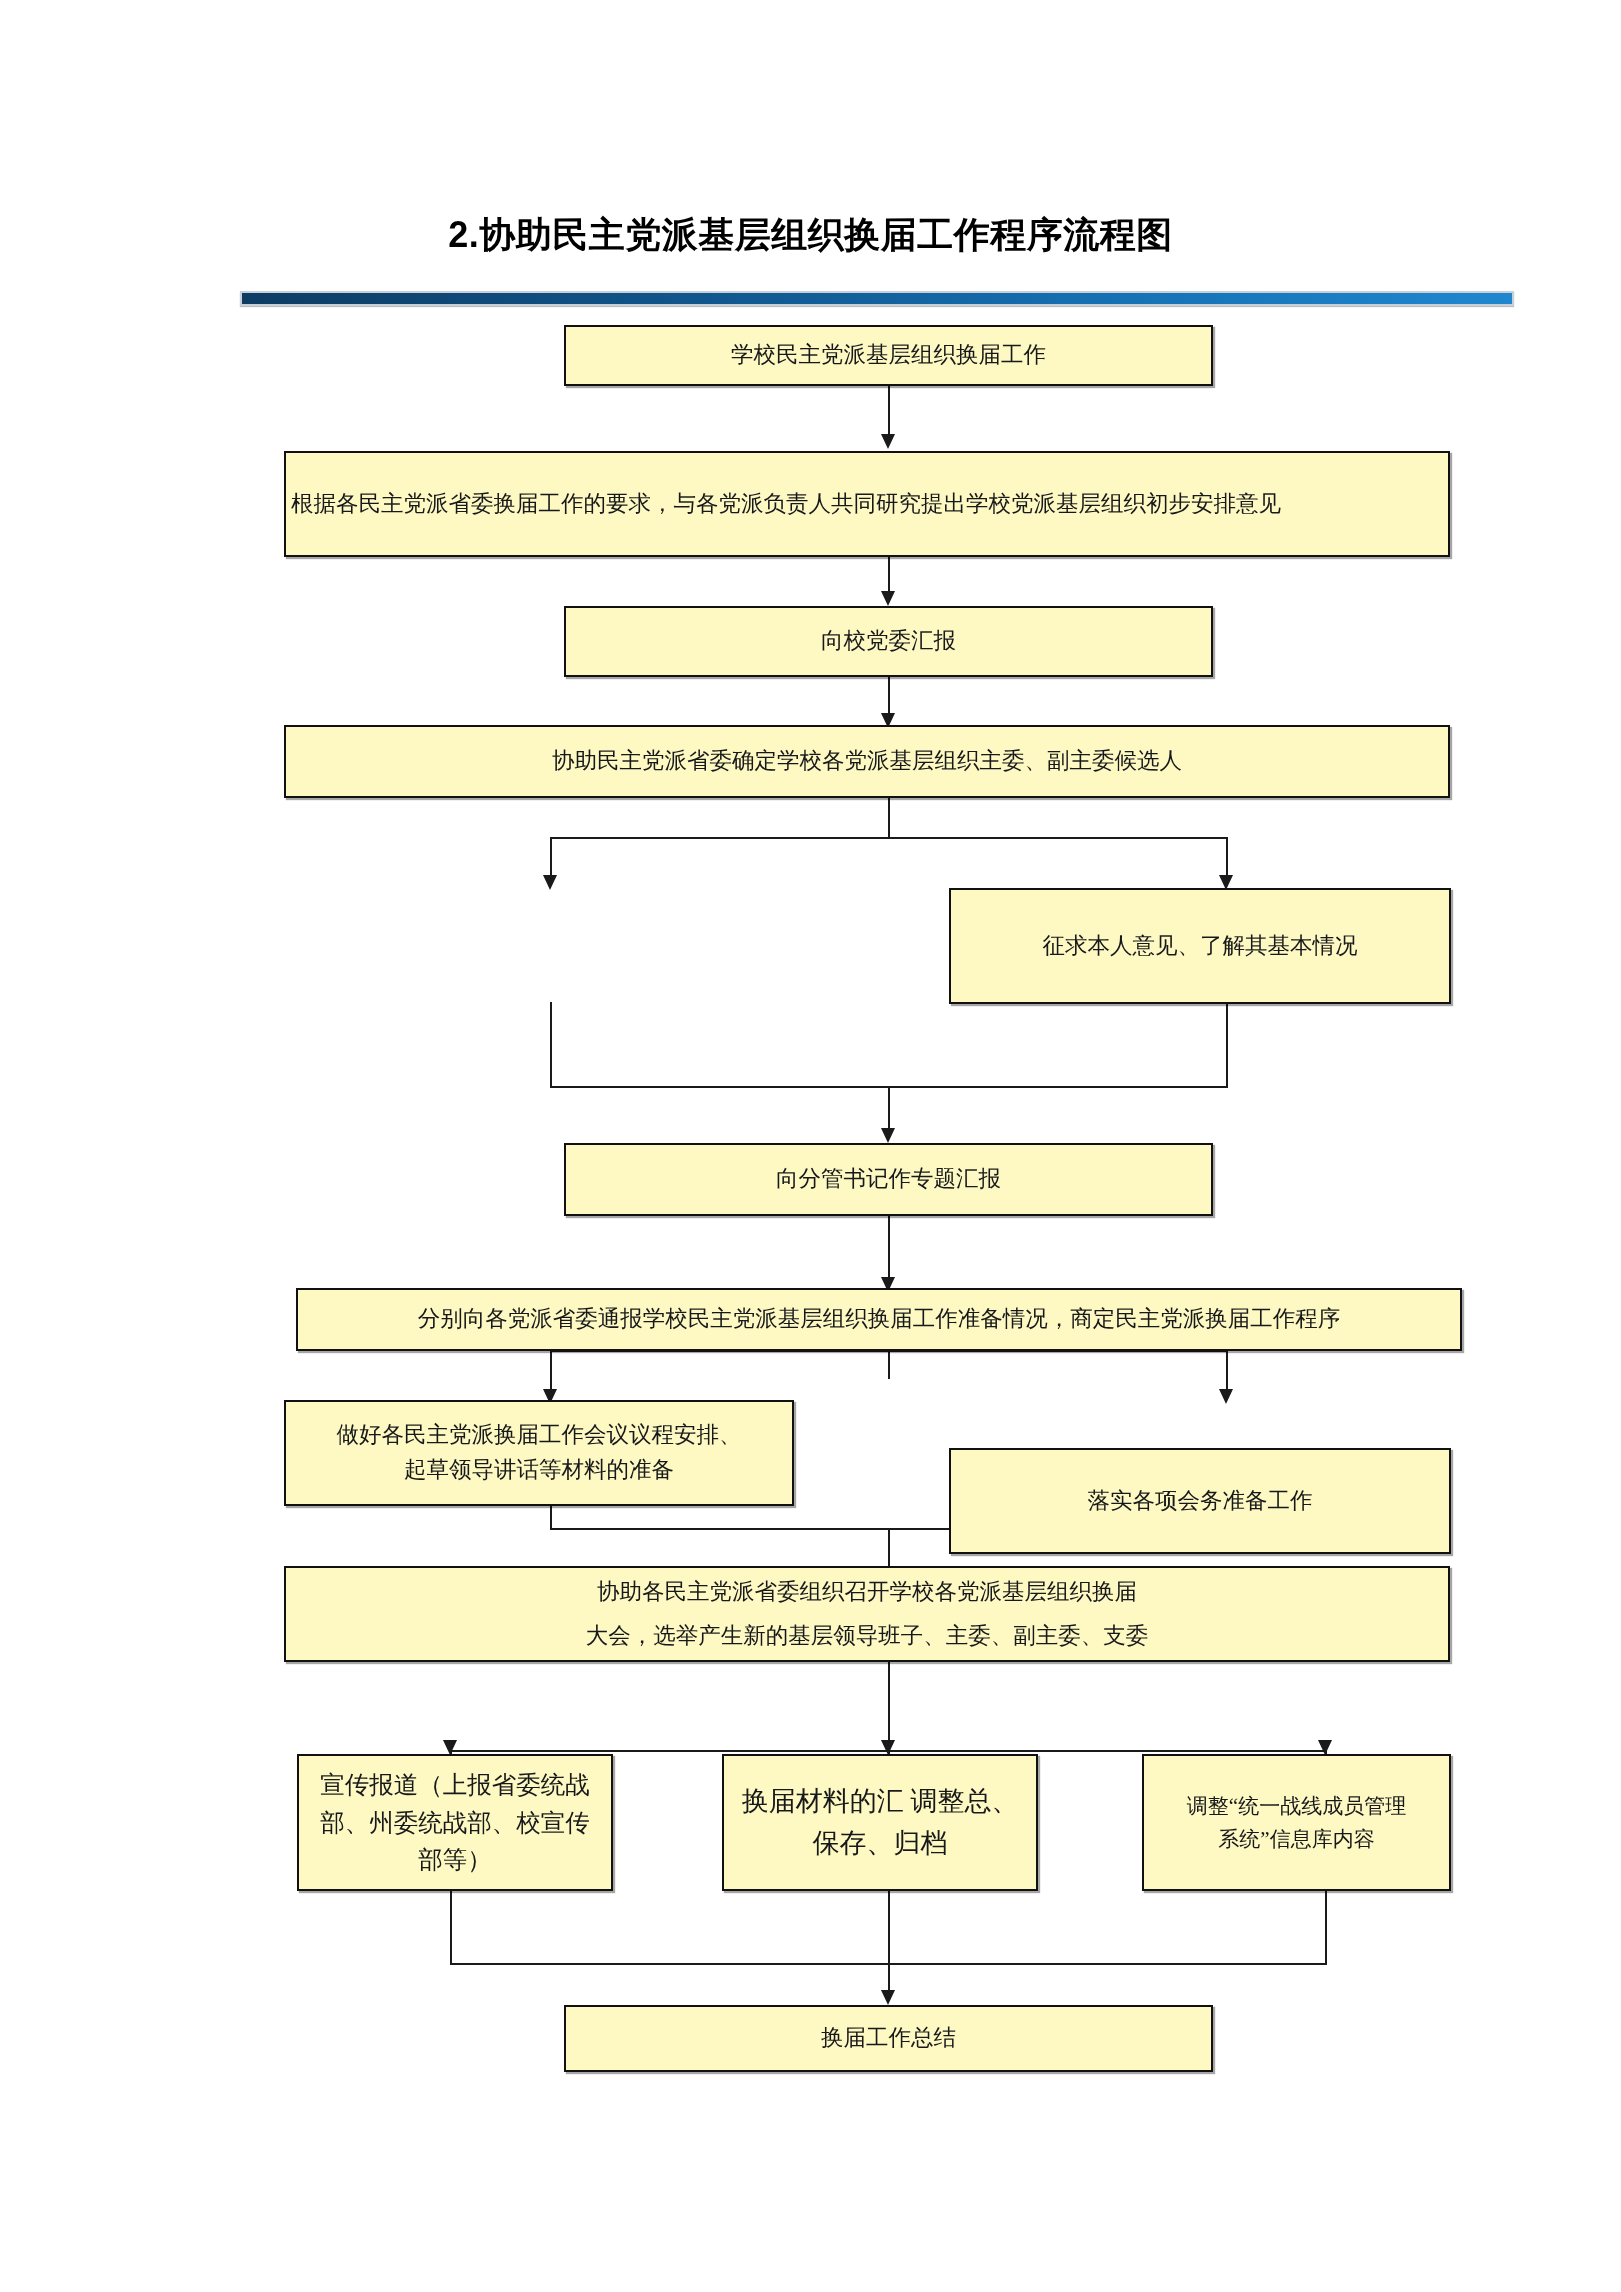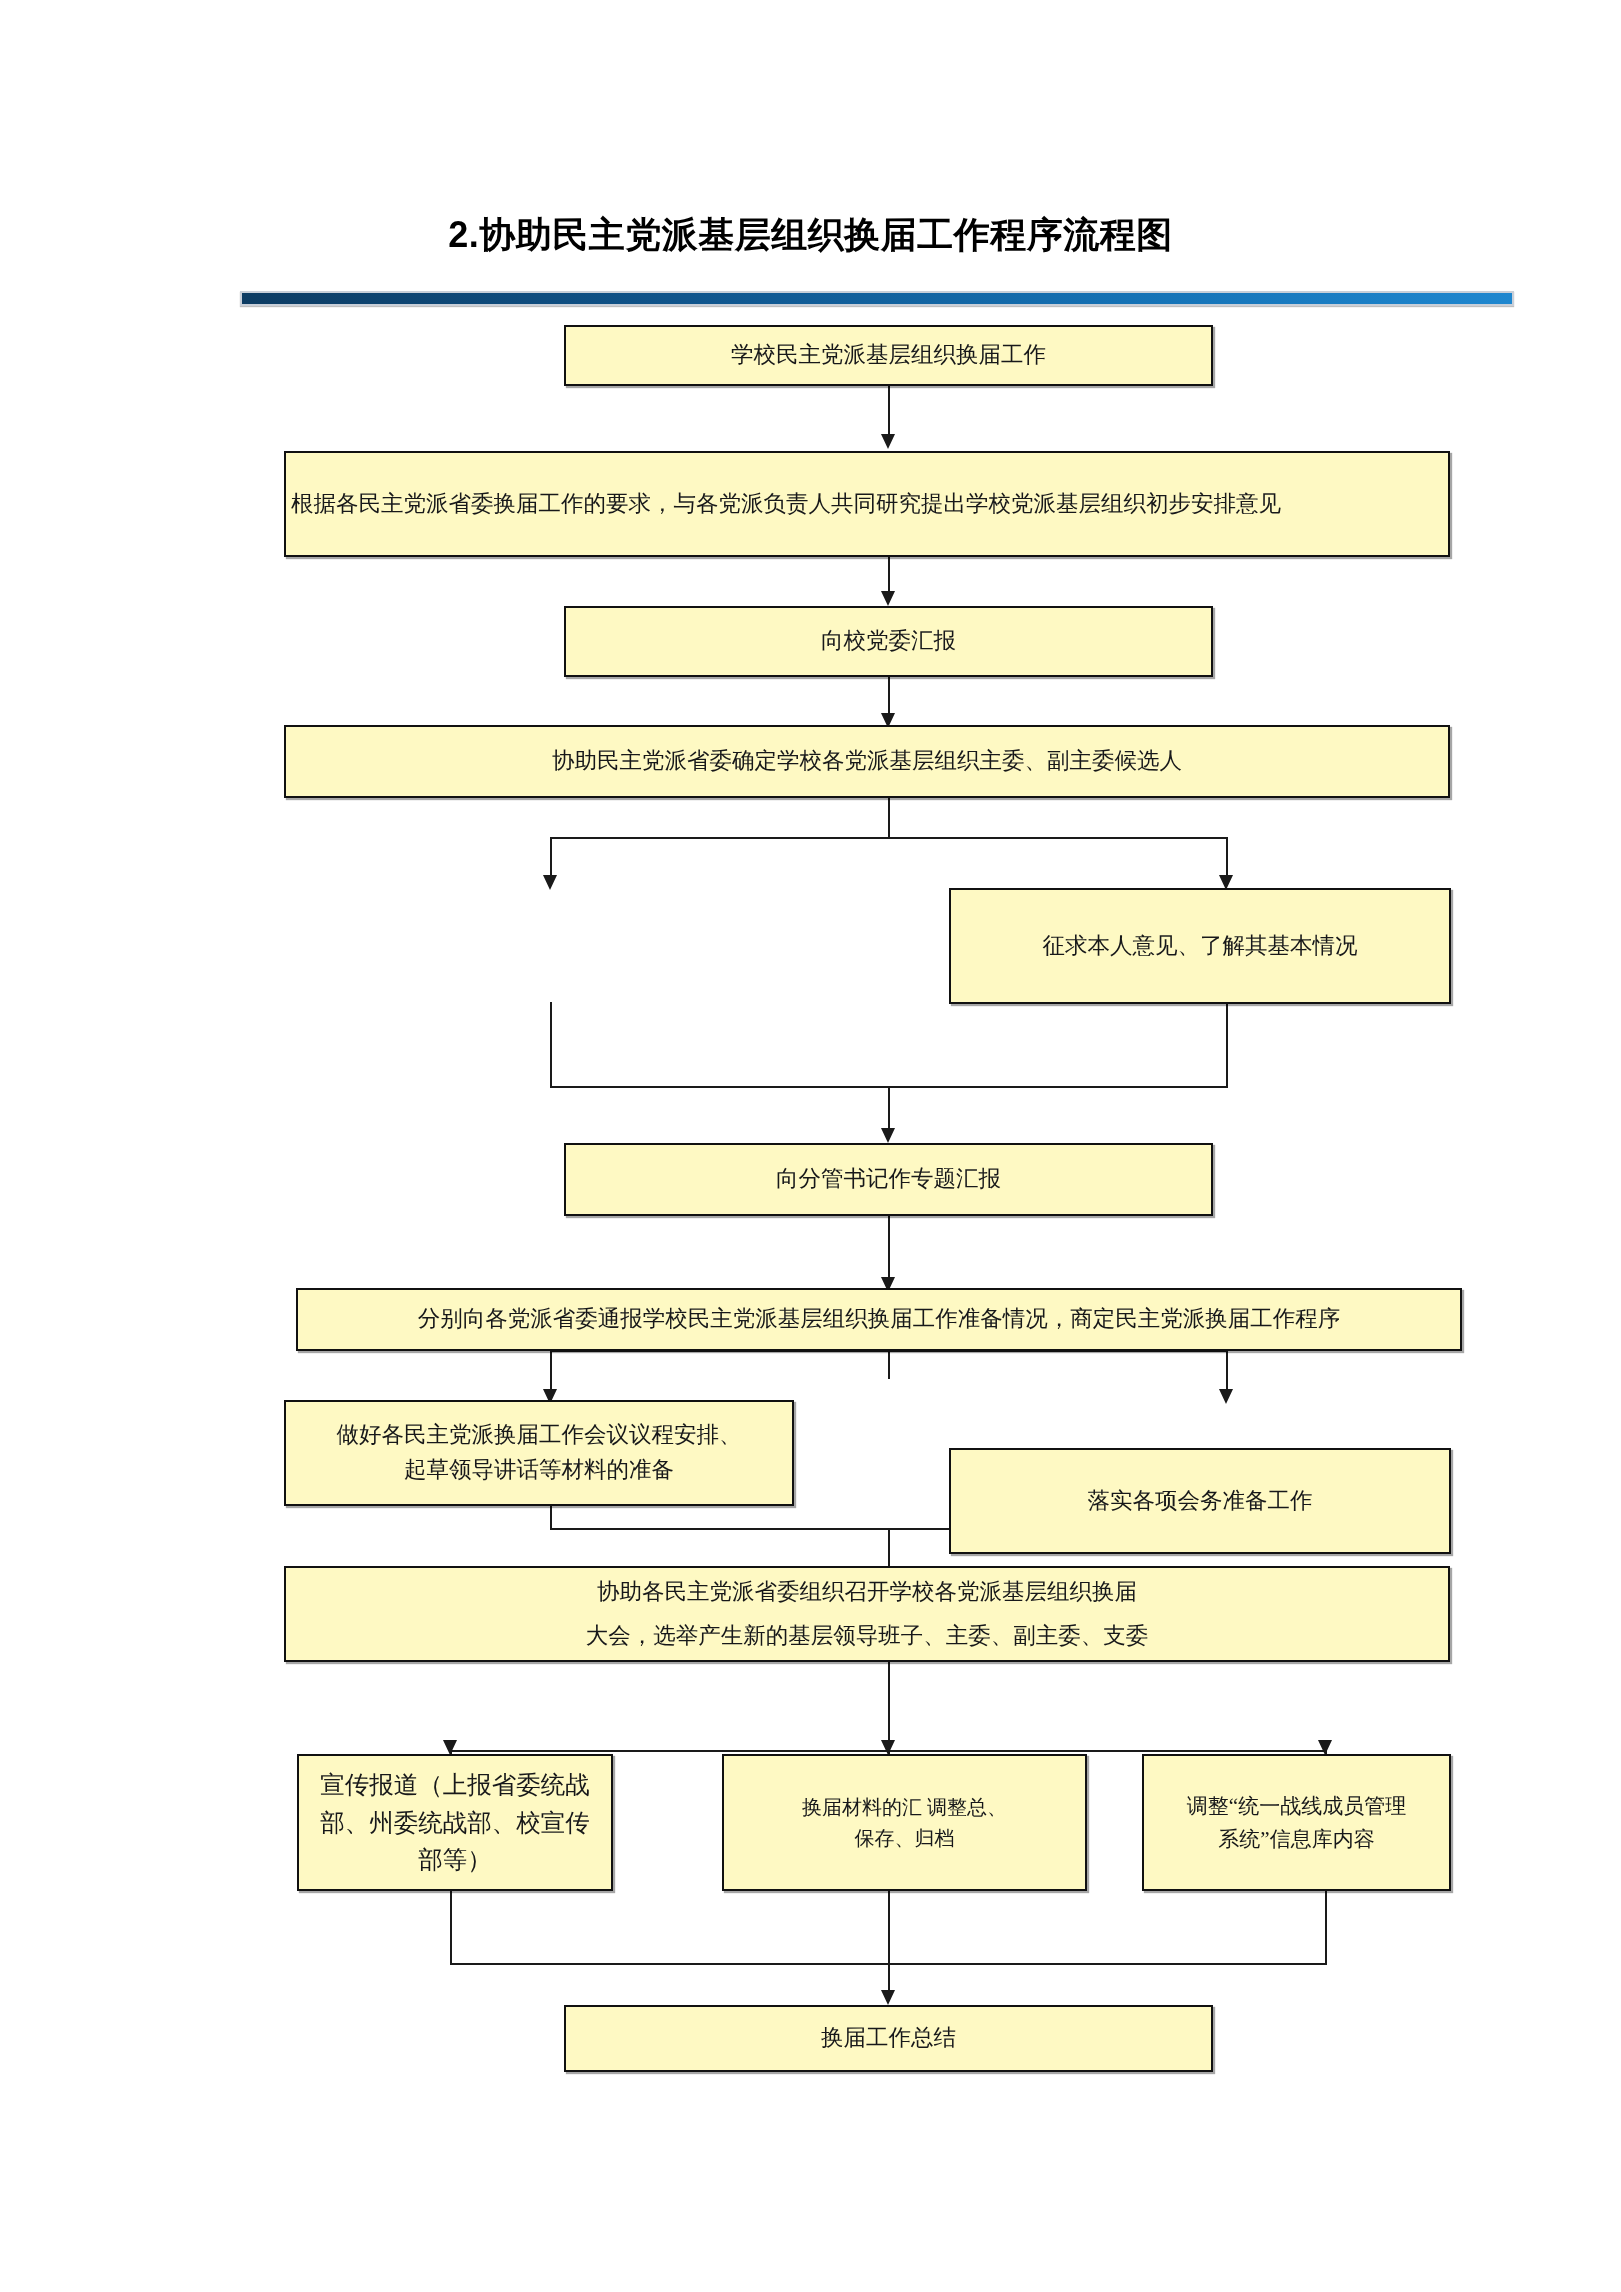--- a/index.html
+++ b/index.html
@@ -211,21 +211,21 @@
   </div>
 
   <div class="fbox sans" style="left:297px; top:1754px; width:316px; height:137px; font-size:24.5px;">
     <span class="txt">
       <span>宣传报道（上报省委统战</span><br>
       <span>部、州委统战部、校宣传</span><br>
       <span>部等）</span>
     </span>
   </div>
 
-  <div class="fbox" style="left:722px; top:1754px; width:365px; height:137px; font-size:20px;">
+  <div class="fbox" style="left:722px; top:1754px; width:316px; height:137px; font-size:27px;">
     <span class="txt">
       <span>换届材料的汇 调整总、</span><br>
       <span>保存、归档</span>
     </span>
   </div>
 
   <div class="fbox" style="left:1142px; top:1754px; width:309px; height:137px; font-size:21px;">
     <span class="txt">
       <span>调整“统一战线成员管理</span><br>
       <span>系统”信息库内容</span>

